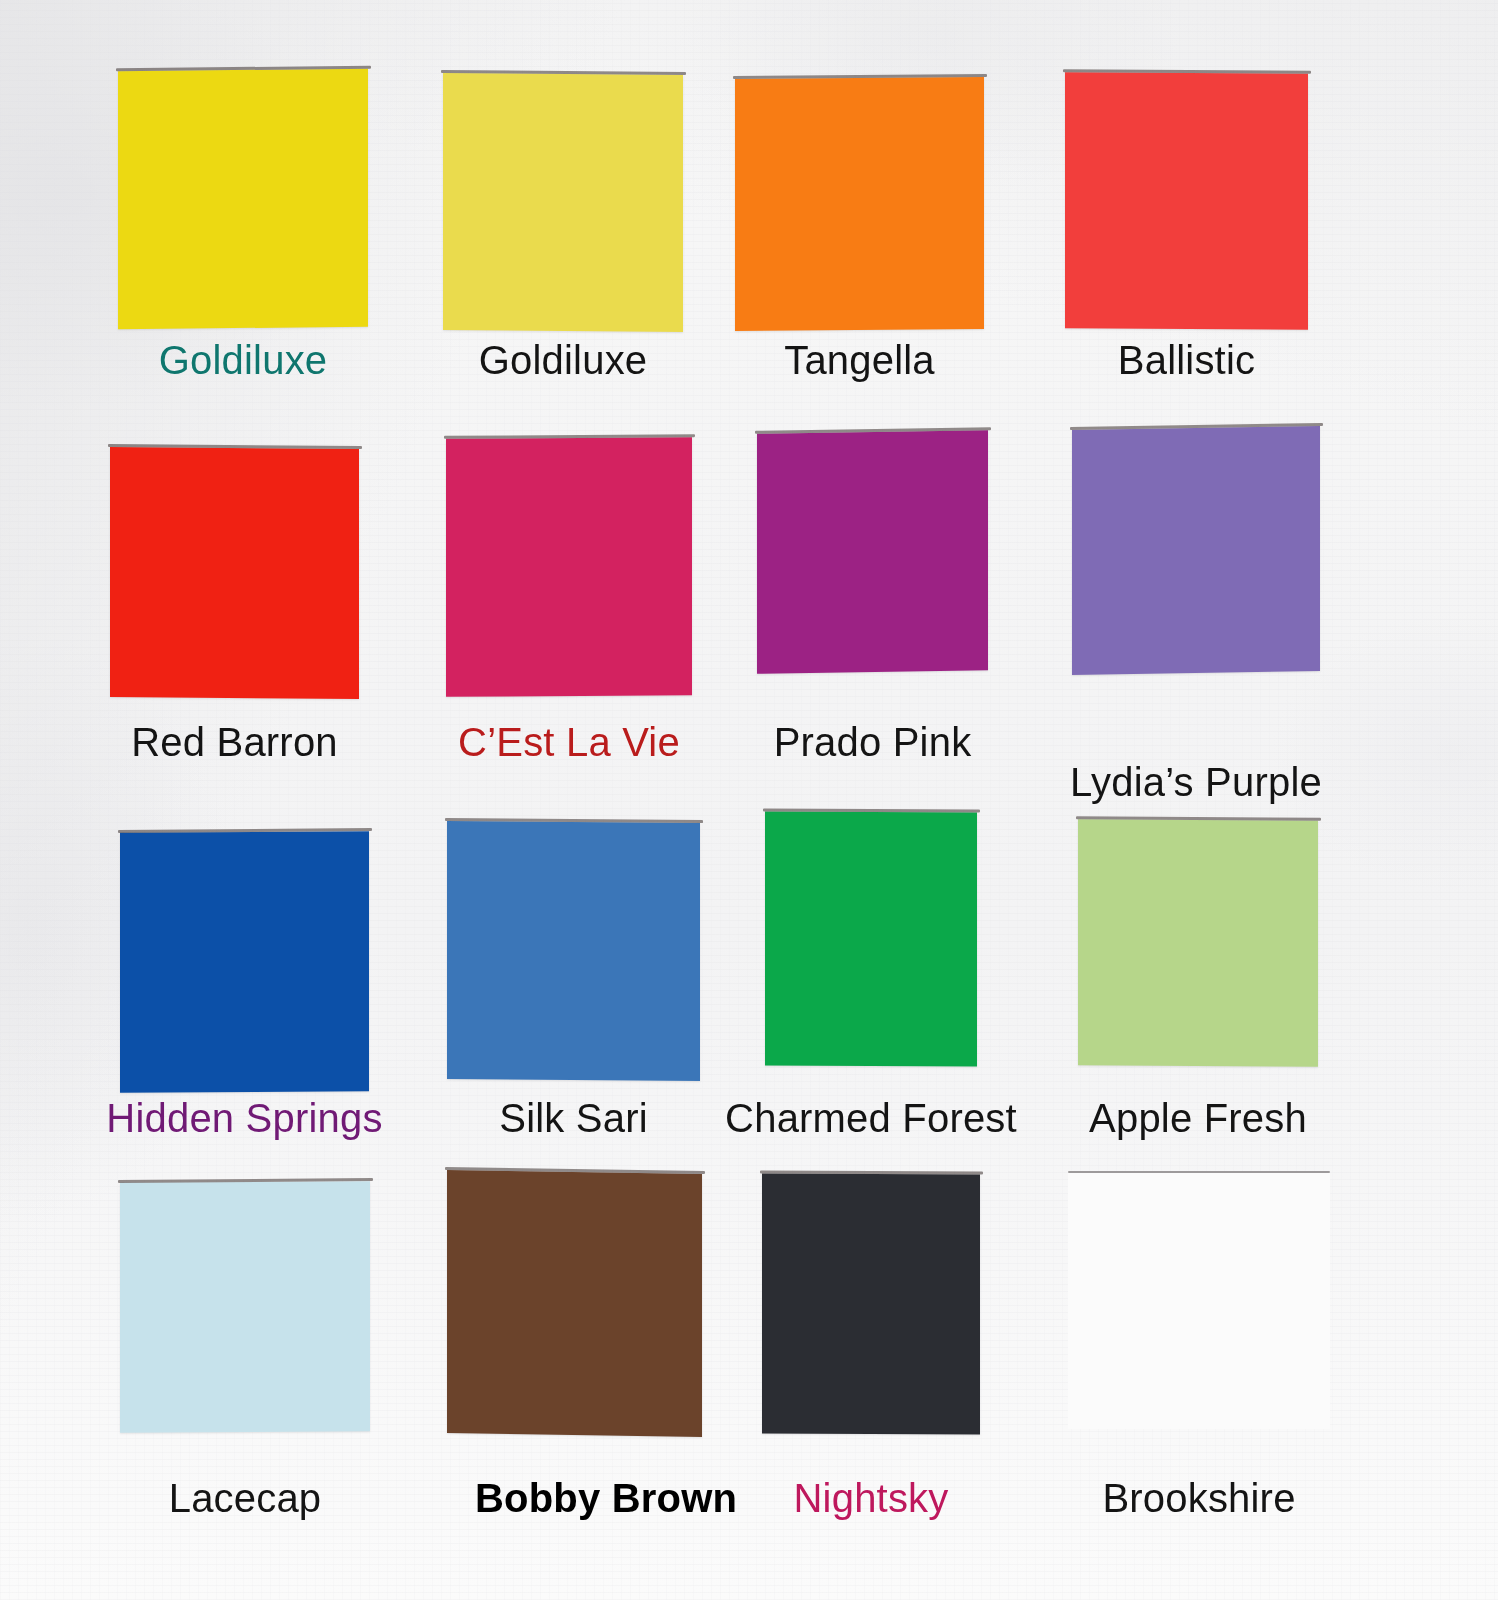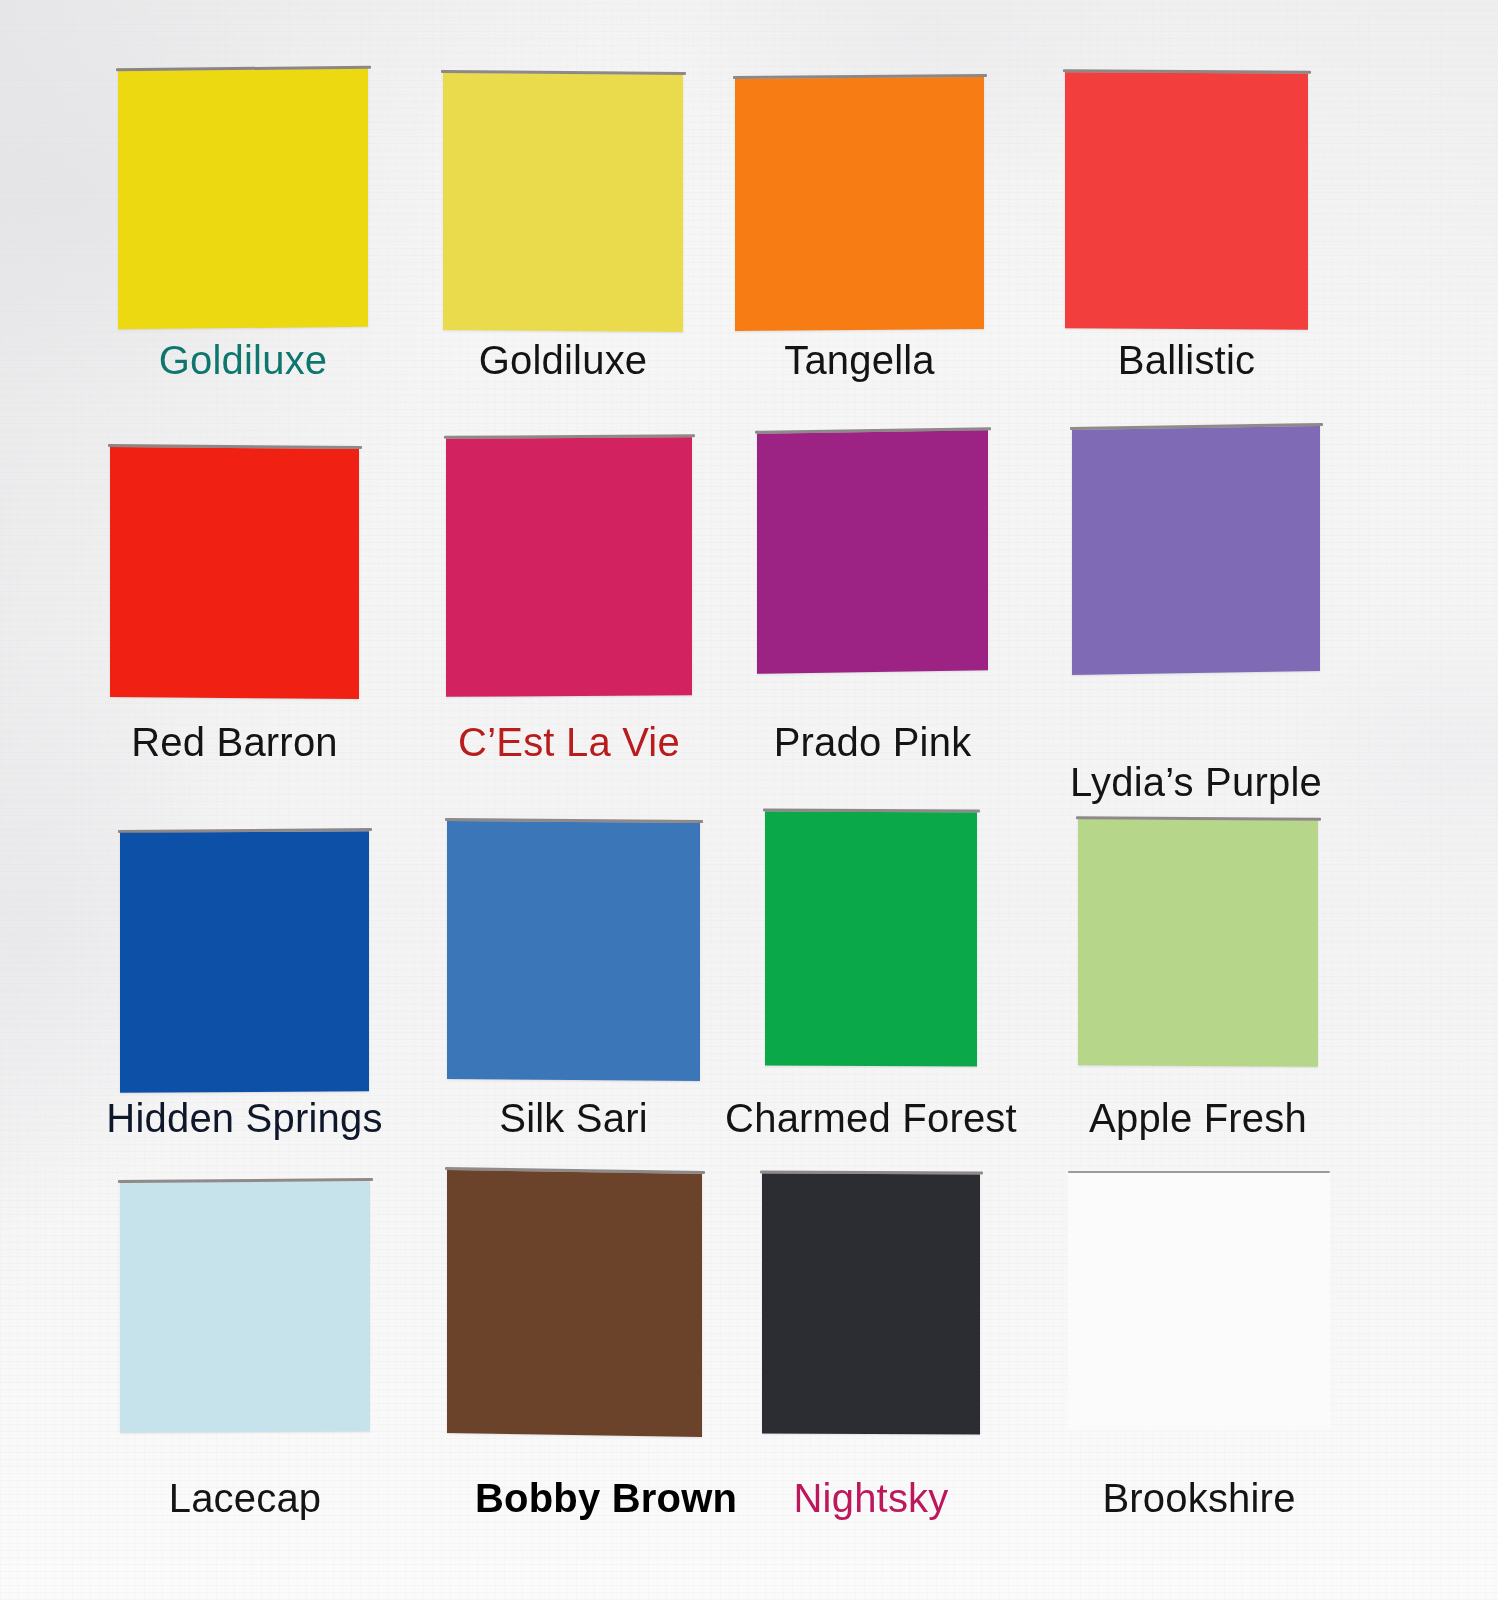--- a/index.html
+++ b/index.html
@@ -132,21 +132,21 @@
       <div class="swatch-chip" style="width: 231px; height: 240px; background: rgb(156, 34, 132); transform: skewY(-0.9deg);"></div>
     </div>
     <div class="swatch-label" style="left: 872.5px; top: 722px; transform: translateX(-50%); color: rgb(20, 20, 20);">Prado Pink</div>
     <div class="swatch-cell" style="left: 1072px; top: 428px; width: 248px; height: 245px;">
       <div class="swatch-chip" style="width: 248px; height: 245px; background: rgb(127, 107, 181); transform: skewY(-0.9deg);"></div>
     </div>
     <div class="swatch-label" style="left: 1196px; top: 722px; transform: translateX(-50%); color: rgb(20, 20, 20); margin-top: 40px;">Lydia’s Purple</div>
     <div class="swatch-cell" style="left: 120px; top: 832px; width: 249px; height: 260px;">
       <div class="swatch-chip" style="width: 249px; height: 260px; background: rgb(12, 80, 168); transform: skewY(-0.4deg);"></div>
     </div>
-    <div class="swatch-label" style="left: 244.5px; top: 1098px; transform: translateX(-50%); color: #0f172a;">Hidden Springs</div>
+    <div class="swatch-label" style="left: 244.5px; top: 1098px; transform: translateX(-50%); color: #701a75;">Hidden Springs</div>
     <div class="swatch-cell" style="left: 447px; top: 822px; width: 253px; height: 258px;">
       <div class="swatch-chip" style="width: 253px; height: 258px; background: rgb(59, 118, 184); transform: skewY(0.5deg);"></div>
     </div>
     <div class="swatch-label" style="left: 573.5px; top: 1098px; transform: translateX(-50%); color: rgb(20, 20, 20);">Silk Sari</div>
     <div class="swatch-cell" style="left: 765px; top: 812px; width: 212px; height: 254px;">
       <div class="swatch-chip" style="width: 212px; height: 254px; background: rgb(11, 168, 74); transform: skewY(0.3deg);"></div>
     </div>
     <div class="swatch-label" style="left: 871px; top: 1098px; transform: translateX(-50%); color: rgb(20, 20, 20);">Charmed Forest</div>
     <div class="swatch-cell" style="left: 1078px; top: 820px; width: 240px; height: 246px;">
       <div class="swatch-chip" style="width: 240px; height: 246px; background: rgb(182, 214, 138); transform: skewY(0.3deg);"></div>

